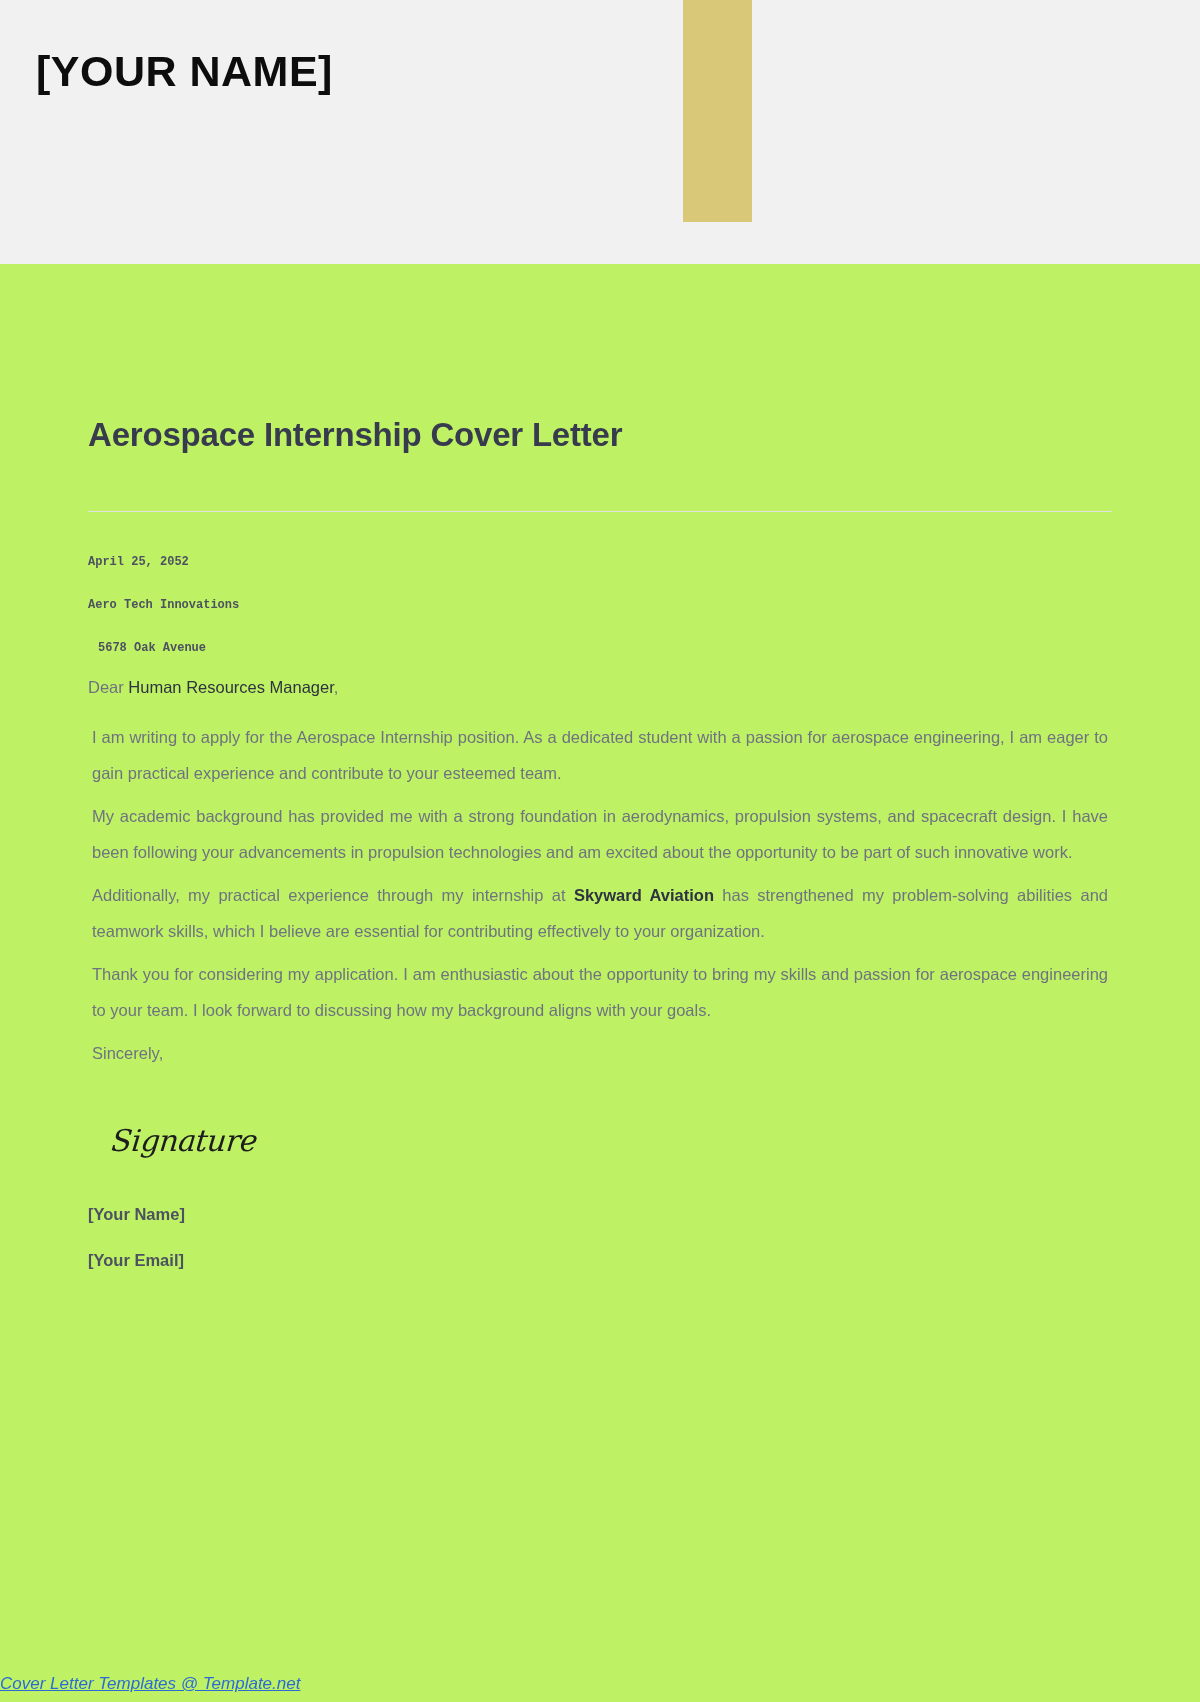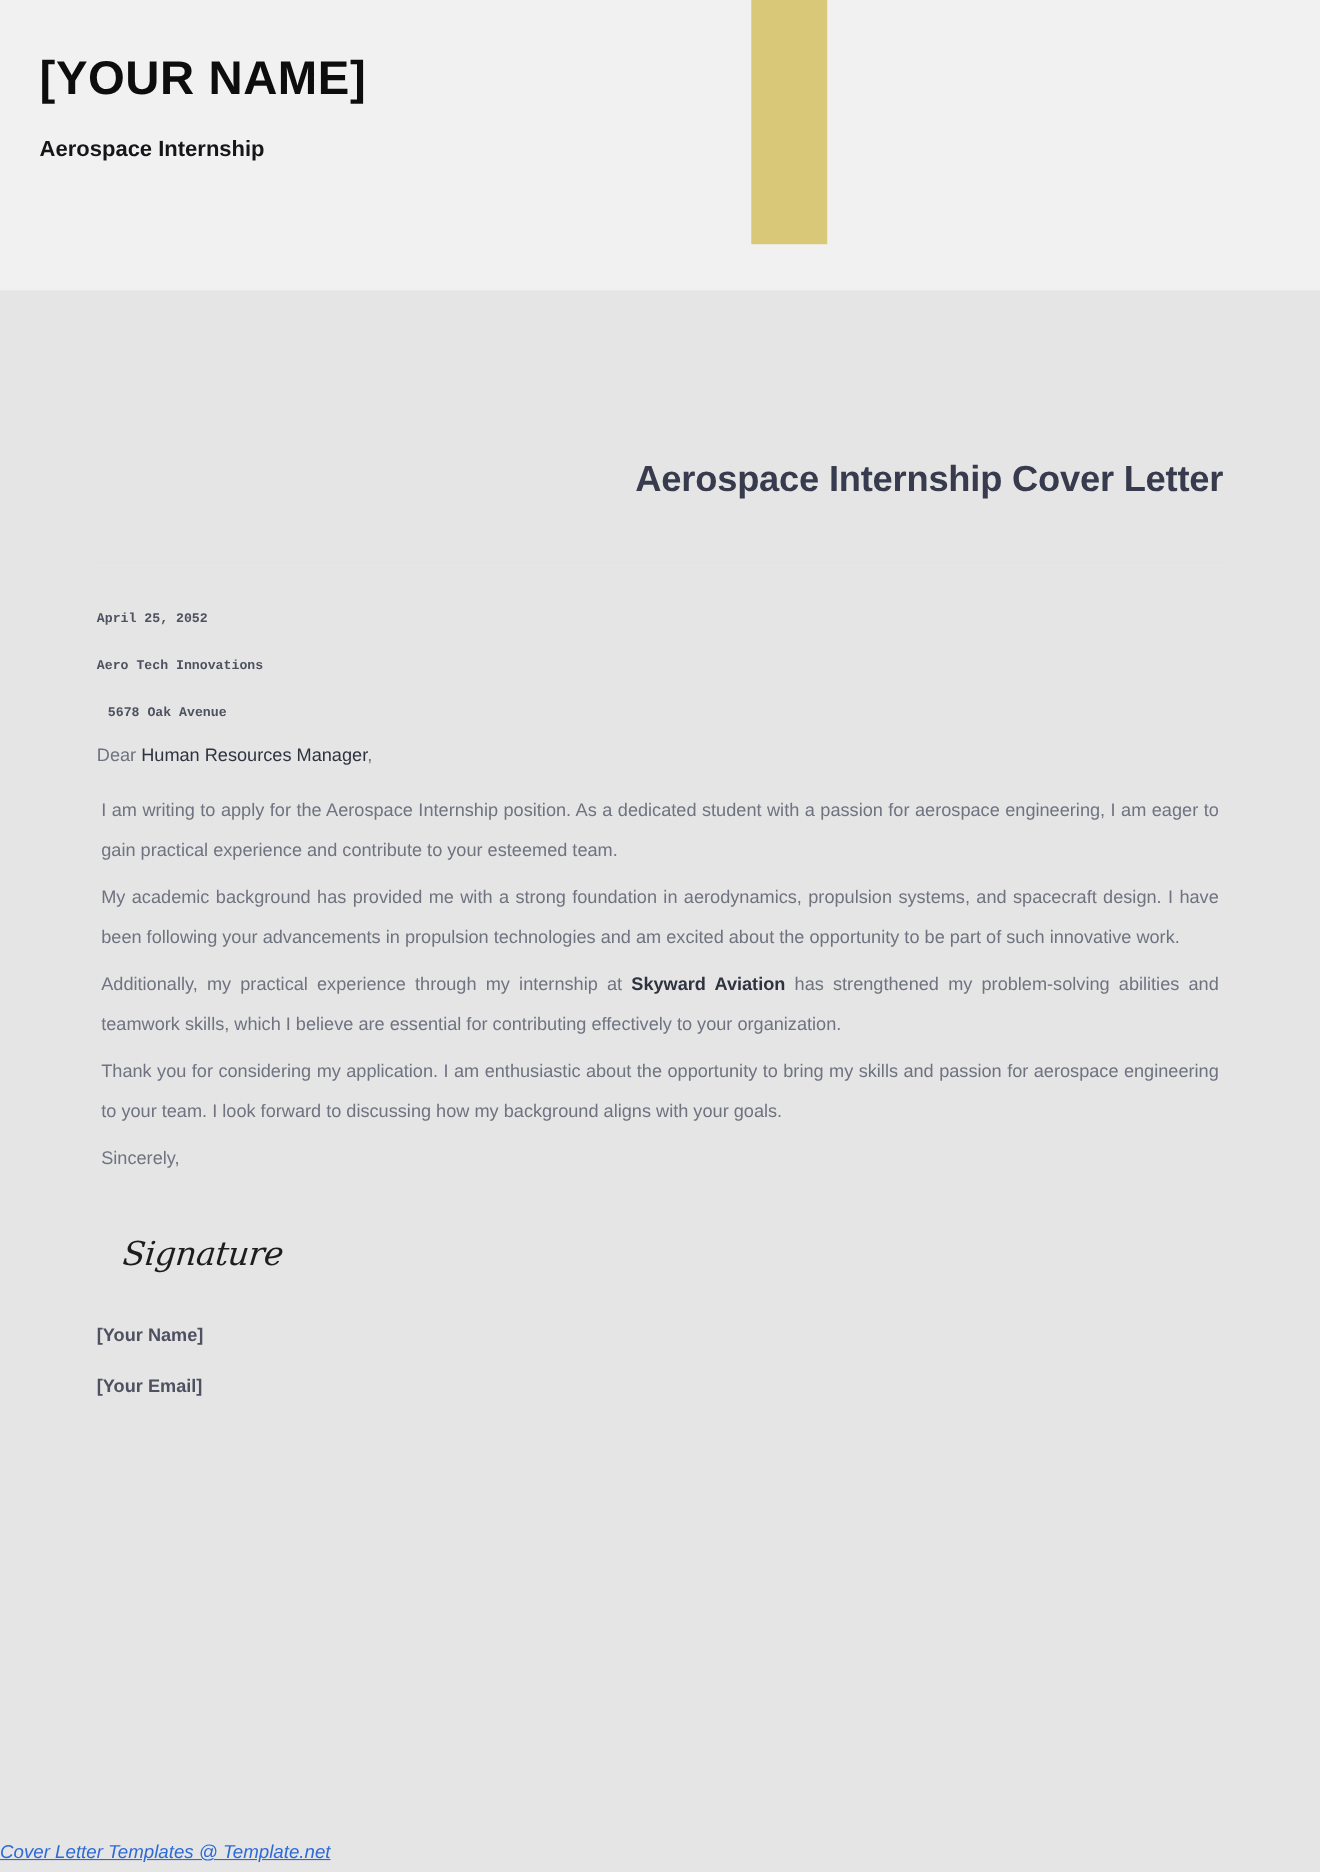--- a/index.html
+++ b/index.html
@@ -11,21 +11,21 @@
     height: 1702px;
     background: #ffffff;
     font-family: "Liberation Sans", sans-serif;
     overflow: hidden;
   }
 
   .page {
     position: relative;
     width: 1200px;
     height: 1702px;
-    background: #e5e5e5;
+    background: #bef264;
   }
 
   
   .header-band {
     position: relative;
     width: 1200px;
     height: 264px;
     background: #f1f1f1;
     overflow: hidden;
   }
@@ -61,21 +61,21 @@
   }
 
   
   .letter {
     position: relative;
     padding: 0 88px;
     box-sizing: border-box;
     width: 1200px;
   }
   .letter-title {
-    text-align: right;
+    text-align: left;
     font-size: 33px;
     font-weight: bold;
     color: #373b4d;
     margin: 0;
     padding-top: 152px;
     letter-spacing: -0.2px;
   }
   .divider {
     border: 0;
     border-top: 1px solid #e3e3e6;
@@ -169,21 +169,20 @@
 </style>
 </head>
 <body>
 
 <div class="page">
 
   <div class="header-band">
     <div class="accent-bar"></div>
     <div class="header-text">
       <div class="your-name">[YOUR NAME]</div>
-      <div class="job-title">Aerospace Internship</div>
     </div>
   </div>
 
   <div class="letter">
 
     <h1 class="letter-title">Aerospace Internship Cover Letter</h1>
 
     <hr class="divider">
 
     <div class="meta-block">

